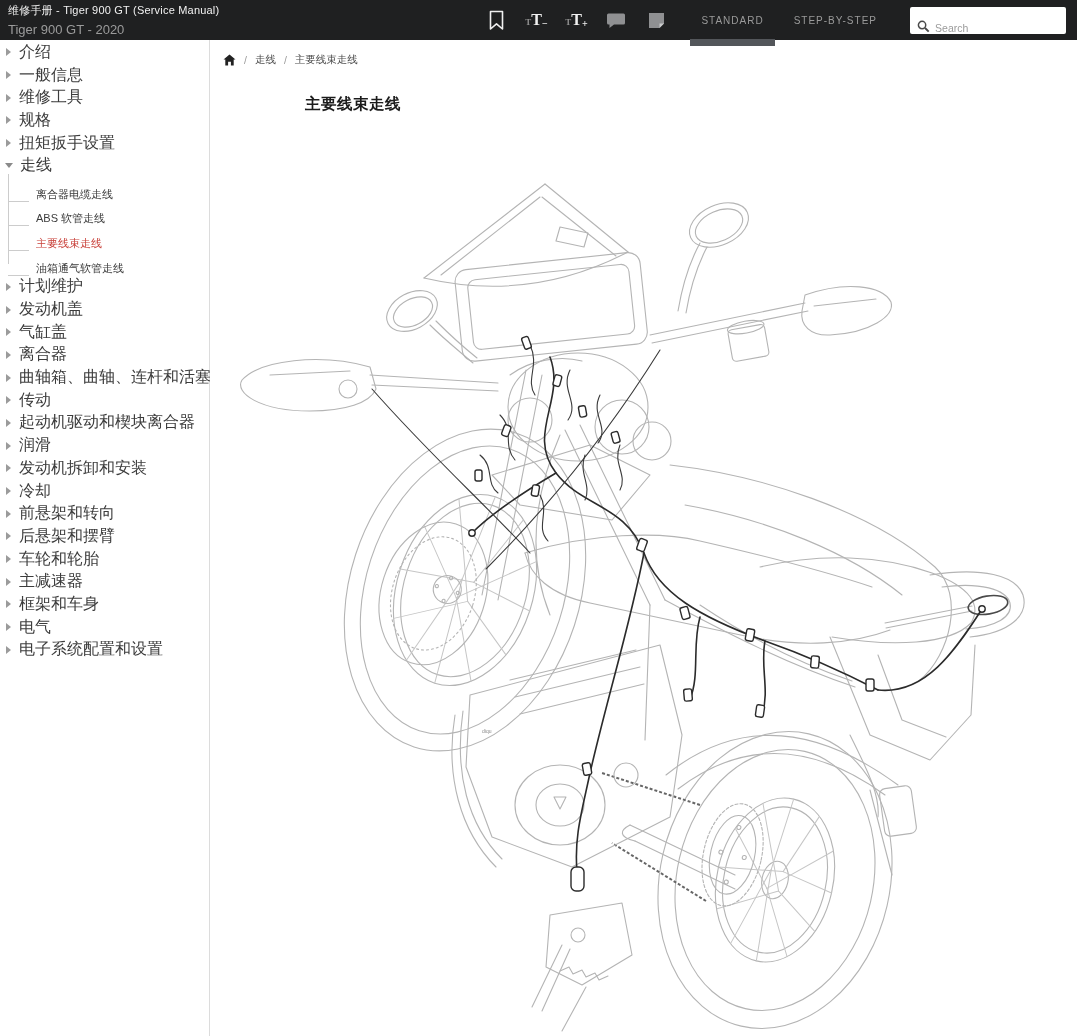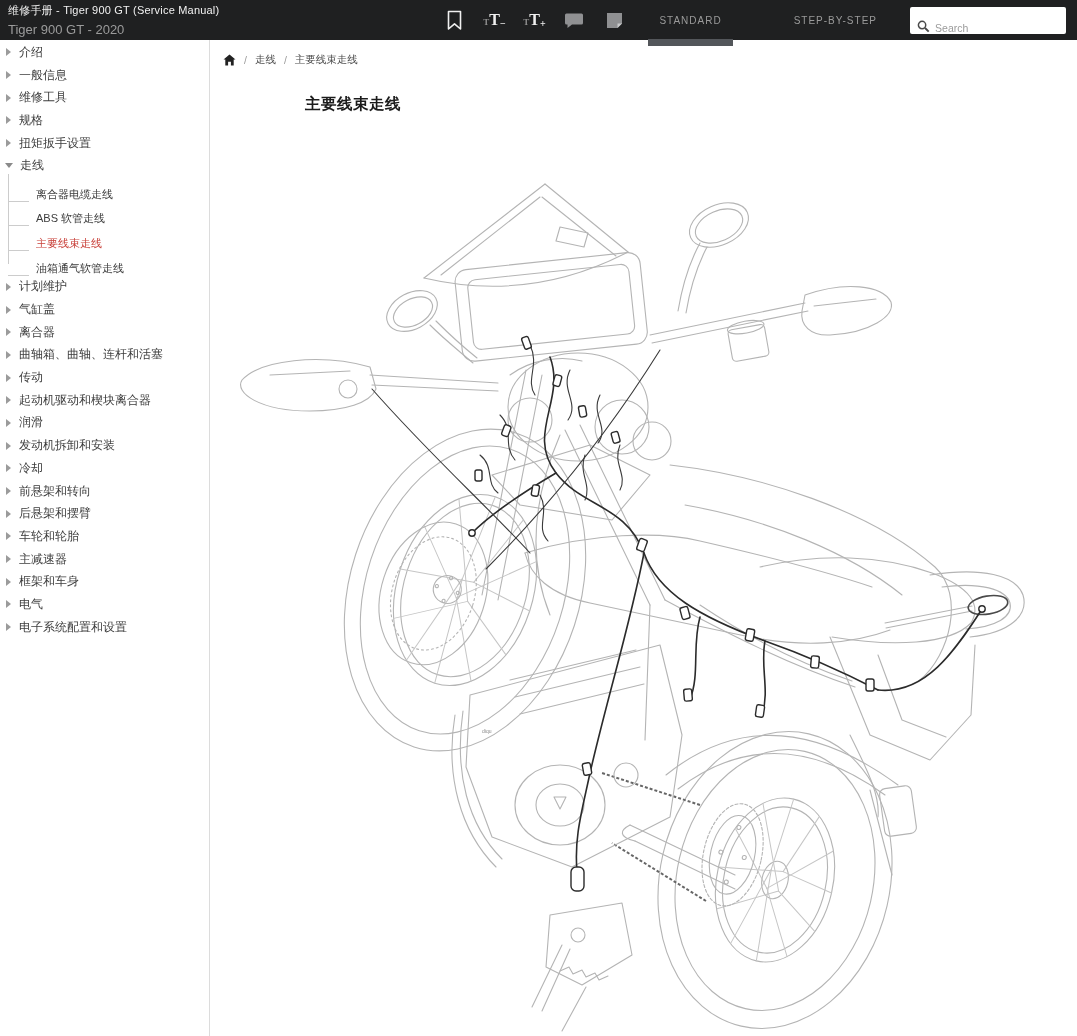--- a/index.html
+++ b/index.html
@@ -19,21 +19,21 @@
   .app-subtitle { color:#9b9b9b; font-size:13px; }
   .header-right { margin-left:auto; display:flex; align-items:center; height:100%; }
   .tool-btn {
     width:40px; height:100%; display:flex; align-items:center; justify-content:center;
     cursor:pointer;
   }
   .ticon { display:flex; align-items:flex-end; line-height:1; font-family:"Liberation Serif", serif; font-weight:bold; }
   .ticon .ts { font-size:9px; color:#8f8f8f; margin-bottom:1px; }
   .ticon .tb { font-size:16px; color:#f0f0f0; }
   .ticon .tsign { font-size:10px; color:#f0f0f0; margin-bottom:-1px; }
-  .tabs { display:flex; height:100%; margin-left:10px;gap:42px; }
+  .tabs { display:flex; height:100%; margin-left:10px; }
   .tab {
     color:#9a9a9a; font-size:10px; letter-spacing:1px; padding:0 15px; height:100%;
     display:flex; align-items:center; position:relative; cursor:pointer; white-space:nowrap;
   }
   .tab.active::after {
     content:''; position:absolute; left:4px; right:4px; bottom:-6px; height:7px;
     background:#53565a;
   }
   .search-box {
     width:156px; height:27px; background:#fff; border-radius:2px;
@@ -45,21 +45,21 @@
   }
   .search-box input::placeholder { color:#9b9b9b; }
 
   
   .sidebar {
     position:absolute; top:40px; left:0; width:210px; bottom:0;
     border-right:1px solid #dcdcdc; background:#fff; padding-top:1px;
   }
   .nav-item {
     display:flex; align-items:center; height:22.7px; padding-left:6px;
-    font-size:12px; color:#3c3c3c; cursor:pointer; white-space:nowrap;
+    font-size:16px; color:#3c3c3c; cursor:pointer; white-space:nowrap;
   }
   .arr-r {
     width:0; height:0; border-top:4px solid transparent; border-bottom:4px solid transparent;
     border-left:5px solid #9b9b9b; margin-right:8px; flex:0 0 auto;
   }
   .arr-d {
     width:0; height:0; border-left:4px solid transparent; border-right:4px solid transparent;
     border-top:5px solid #8a8a8a; margin-right:7px; margin-left:-1px; flex:0 0 auto;
   }
   .children { position:relative; }
@@ -186,20 +186,24 @@
         <span>主要线束走线</span>
       </div>
     <div class="child-item">
         <span class="twig"></span>
         <span>油箱通气软管走线</span>
       </div>
   </div>
   <div class="nav-item">
       <span class="arr-r"></span>
       <span>计划维护</span>
+    </div>
+  <div class="nav-item">
+      <span class="arr-r"></span>
+      <span>发动机盖</span>
     </div>
   <div class="nav-item">
       <span class="arr-r"></span>
       <span>气缸盖</span>
     </div>
   <div class="nav-item">
       <span class="arr-r"></span>
       <span>离合器</span>
     </div>
   <div class="nav-item">

